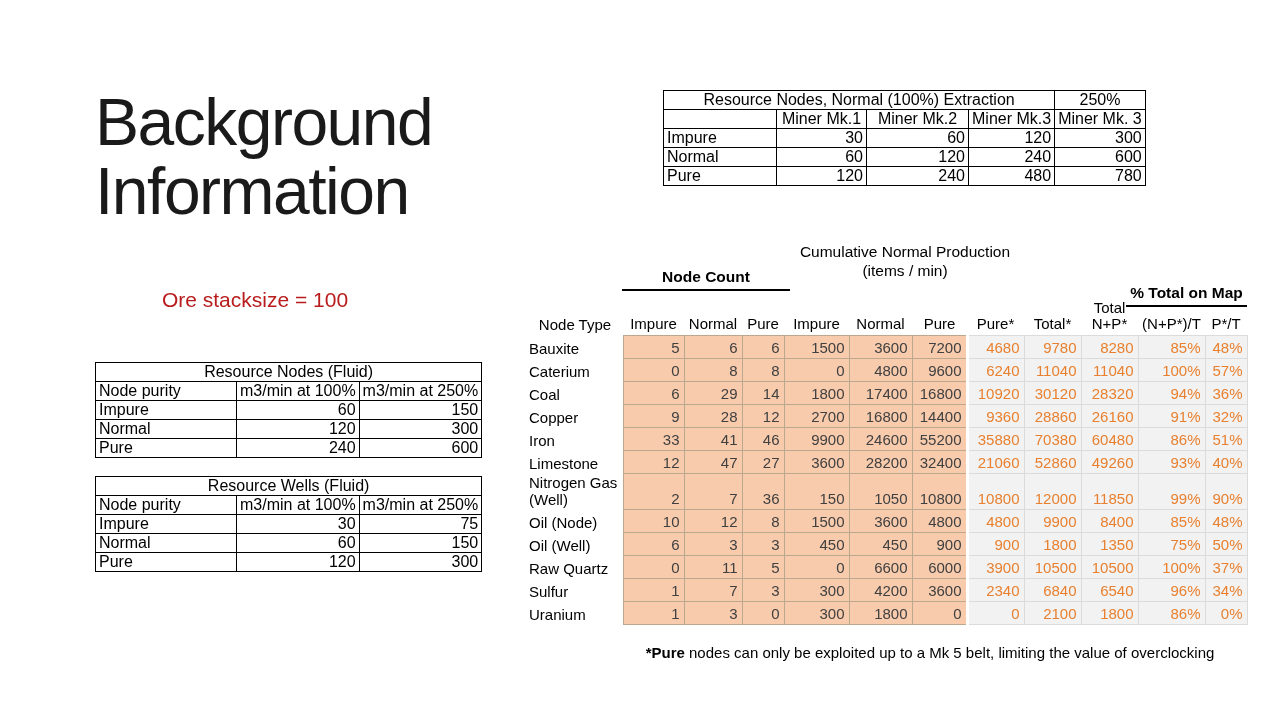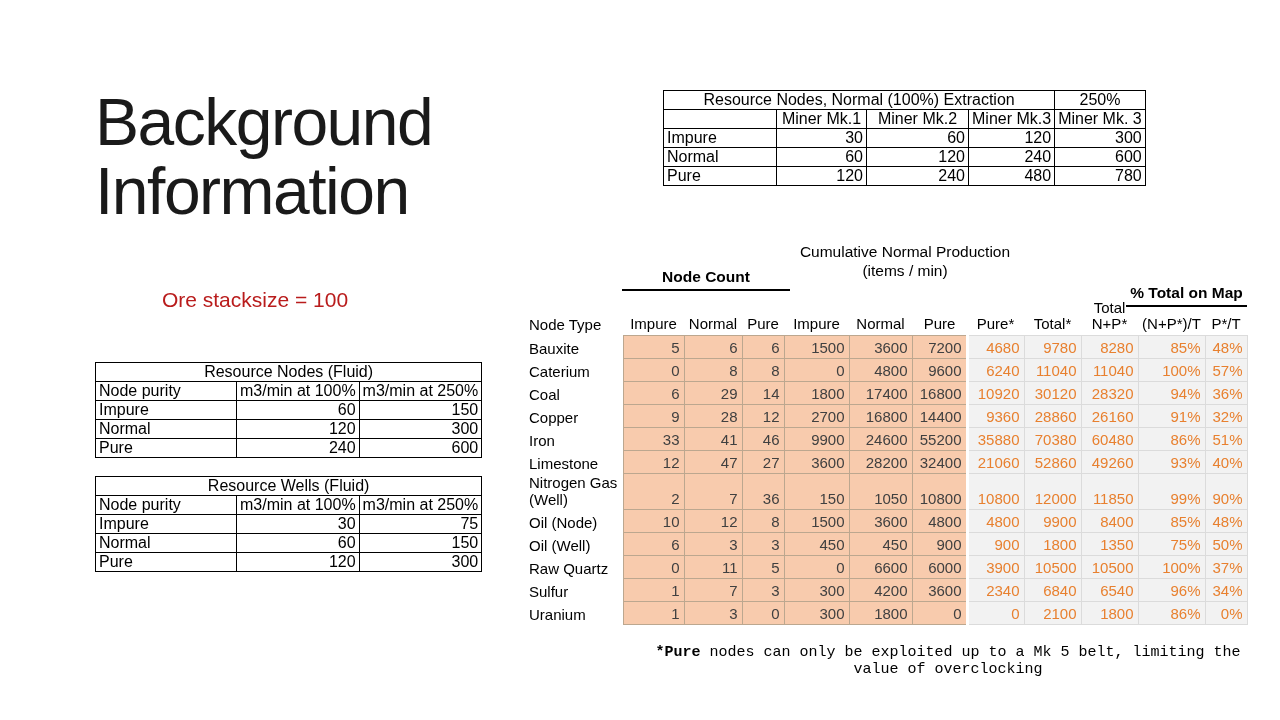--- a/index.html
+++ b/index.html
@@ -45,30 +45,30 @@
   }
   .node-count { left:94px; top:28px; width:168px; }
   .pct-total  { left:598px; top:44px; width:121px; }
 
   table.mt { position:absolute; left:0; top:60px; width:719px; border-collapse:collapse; table-layout:fixed; }
   table.mt th {
     border:none; background:none; font-weight:400; font-size:15px;
     vertical-align:bottom; text-align:center; padding:0 2px 3px;
     white-space:pre-line; line-height:16px; height:34px; color:#000;
   }
-  table.mt th.lf { text-align:left; padding-left:1px; }
+  table.mt th.lf { text-align:center; padding-left:1px; }
   table.mt td { height:23px; vertical-align:bottom; font-size:15px; padding:0 4px 2px 0; overflow:hidden; }
   table.mt td.rlabel { border:none; background:none; text-align:left; color:#000; padding-left:1px; line-height:17px; }
   table.mt td.oc { background:#F8CBAD; border:1px solid #BCA78F; color:#404040; text-align:right; }
   table.mt td.gc { background:#F2F2F2; border:1px solid #DBDBDB; color:#E8802F; font-weight:400; text-align:right; }
   table.mt td.gfirst { border-left:3px solid #ffffff; }
 
   .footnote {
-    position:absolute; left:648px; top:644px; width:600px;
-    text-align:center; font-size:15px; color:#000;font-family:Liberation Mono, monospace;
+    position:absolute; left:630px; top:644px; width:600px;
+    text-align:center; font-size:15px; color:#000;
   }
   .footnote b { font-weight:700; }
 </style>
 </head>
 <body>
 
 <div class="slide">
 
   <div class="title">
     <div>Background</div>

